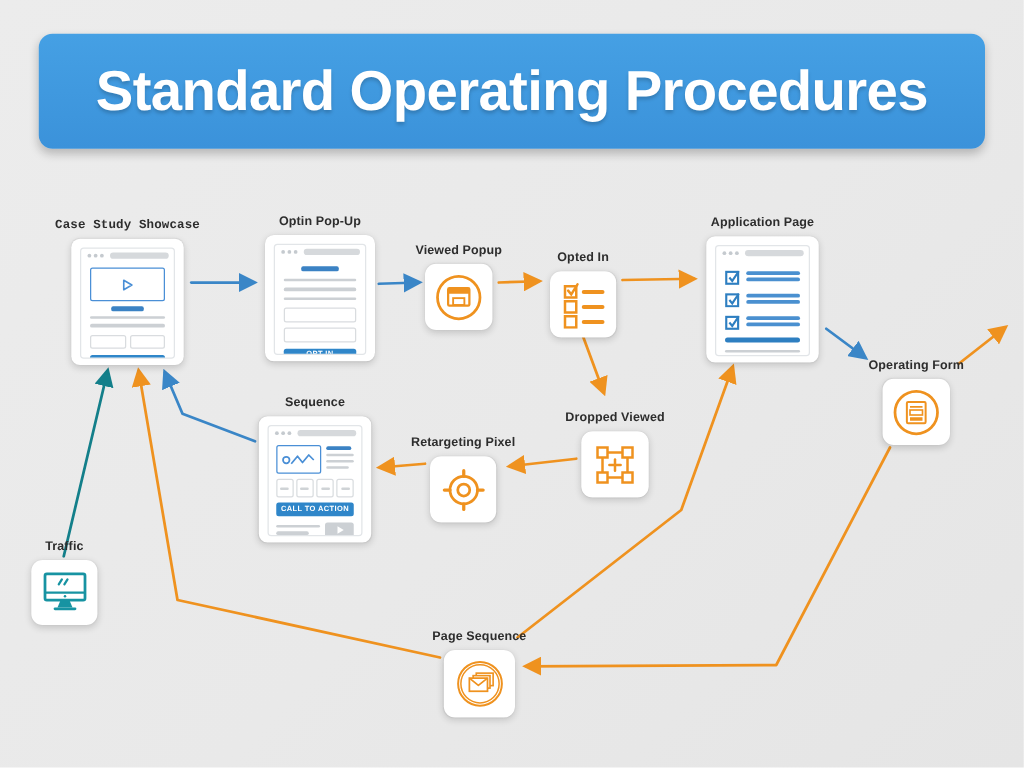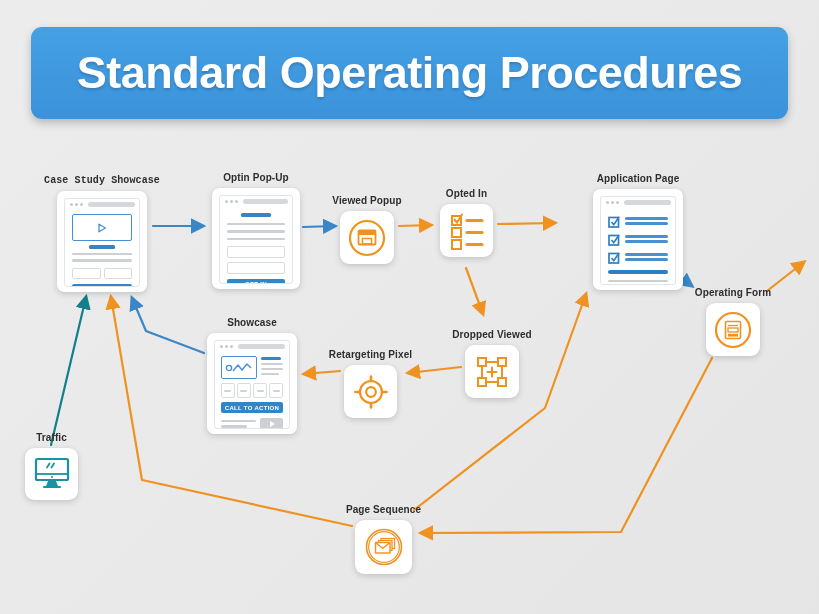--- a/index.html
+++ b/index.html
@@ -40,22 +40,22 @@
     background:#fff;border-radius:7px;
     box-shadow:0 2px 6px rgba(0,0,0,.16),0 0 1px rgba(0,0,0,.08);
     box-sizing:border-box;
   }
   .card-lg{width:90px;height:101px;padding:7px;}
   .card-sm{width:54px;height:53px;border-radius:9px;display:flex;align-items:center;justify-content:center;}
 
   #n-case   {left:57px; top:191px;font-family:Liberation Mono, monospace;}
   #n-optin  {left:212px;top:188px;}
   #n-viewed {left:340px;top:211px;}
-  #n-opted  {left:440px;top:204px;}
-  #n-app    {left:565px;top:189px;margin-left:28px;}
+  #n-opted  {left:440px;top:217px;}
+  #n-app    {left:565px;top:189px;}
   #n-done   {left:706px;top:303px;}
   #n-generic{left:207px;top:333px;}
   #n-retarg {left:344px;top:365px;}
   #n-dropped{left:465px;top:345px;}
   #n-traffic{left:25px; top:448px;}
   #n-email  {left:355px;top:520px;width:57px;}
   #n-email .card-sm{width:57px;height:54px;}
 
   
   .browser{height:100%;border:1px solid #e2e5e8;border-radius:3px;background:#fff;
@@ -277,21 +277,21 @@
         <circle cx="20" cy="20" r="17" fill="none" stroke="#ef921f" stroke-width="2.2"></circle>
         <rect x="12.5" y="11.5" width="15" height="17" rx="1" fill="none" stroke="#ef921f" stroke-width="1.6"></rect>
         <line x1="15" y1="15.5" x2="25" y2="15.5" stroke="#ef921f" stroke-width="1.3"></line>
         <rect x="15" y="18" width="10" height="4" fill="none" stroke="#ef921f" stroke-width="1.3"></rect>
         <rect x="15" y="23.8" width="10" height="2.8" fill="#ef921f" stroke="none"></rect>
       </svg>
     </div>
   </div>
 
   <div class="node" id="n-generic">
-    <div class="node-label">Showcase</div>
+    <div class="node-label">Sequence</div>
     <div class="card card-lg">
       <div class="browser">
         <div class="b-head">
           <span class="dot"></span>
             <span class="dot"></span>
             <span class="dot"></span>
             <span class="addr"></span>
         </div>
         <div class="b-body" style="padding:2px 6px 5px 6px;">
           <div class="gen-r1">

